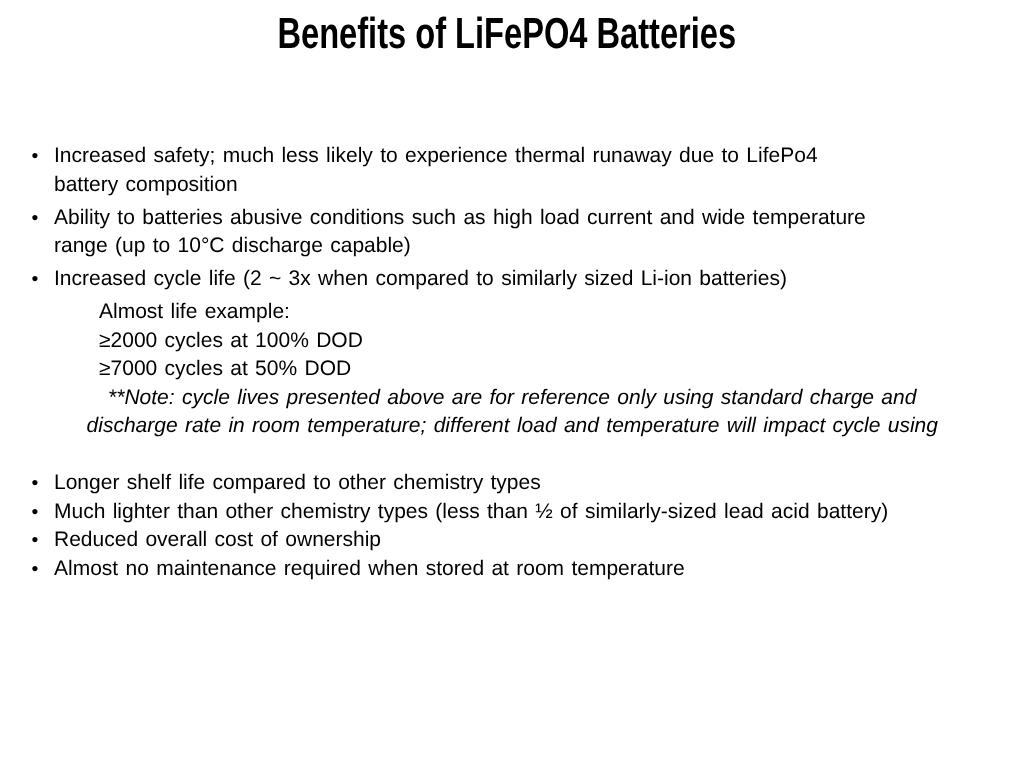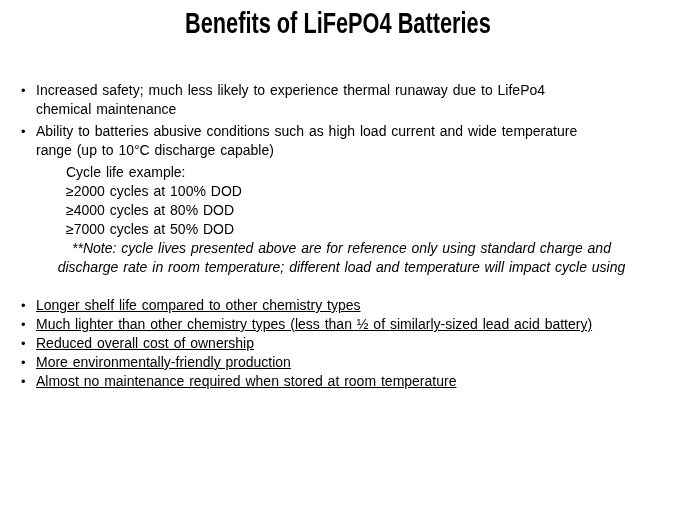--- a/index.html
+++ b/index.html
@@ -29,21 +29,21 @@
     font-weight: bold;
   }
   .title-inner {
     display: inline-block;
     transform: scaleX(0.75);
     transform-origin: 50% 50%;
     white-space: nowrap;
   }
   .content {
     position: absolute;
-    top: 81px;
+    top: 94px;
     left: 0;
     width: 675px;
     font-size: 14px;
     line-height: 19px;
     word-spacing: 1px;
   }
   ul.bullets {
     list-style: none;
     margin: 0;
     padding: 0;
@@ -79,57 +79,57 @@
     text-align: center;
   }
   .note .line {
     white-space: nowrap;
   }
   ul.bullets.secondary {
     margin-top: 19px;
   }
   ul.bullets.secondary .bullet-item {
     margin-bottom: 0;
-    text-decoration: underline;
   }
 </style>
 </head>
 <body>
 
 <div class="slide">
 
   <h1 class="title"><span class="title-inner">Benefits of LiFePO4 Batteries</span></h1>
 
   <div class="content">
 
     <ul class="bullets primary">
       <li class="bullet-item">
           <div class="line">Increased safety; much less likely to experience thermal runaway due to LifePo4</div>
-          <div class="line">chemical maintenance</div>
+          <div class="line">battery composition</div>
         </li>
       <li class="bullet-item">
           <div class="line">Ability to batteries abusive conditions such as high load current and wide temperature</div>
           <div class="line">range (up to 10°C discharge capable)</div>
         </li>
+      <li class="bullet-item">
+          <div class="line">Increased cycle life (2 ~ 3x when compared to similarly sized Li-ion batteries)</div>
+        </li>
     </ul>
 
     <div class="cycle-block">
-      <div class="cycle-line">Cycle life example:</div>
+      <div class="cycle-line">Almost life example:</div>
       <div class="cycle-line">≥2000 cycles at 100% DOD</div>
-      <div class="cycle-line">≥4000 cycles at 80% DOD</div>
       <div class="cycle-line">≥7000 cycles at 50% DOD</div>
     </div>
 
     <div class="note">
         <div class="line">**Note: cycle lives presented above are for reference only using standard charge and</div>
         <div class="line">discharge rate in room temperature; different load and temperature will impact cycle using</div>
       </div>
 
     <ul class="bullets secondary">
       <li class="bullet-item">Longer shelf life compared to other chemistry types</li>
       <li class="bullet-item">Much lighter than other chemistry types (less than ½ of similarly-sized lead acid battery)</li>
       <li class="bullet-item">Reduced overall cost of ownership</li>
-      <li class="bullet-item">More environmentally-friendly production</li>
       <li class="bullet-item">Almost no maintenance required when stored at room temperature</li>
     </ul>
 
   </div>
 </div>
 
 </body></html>

